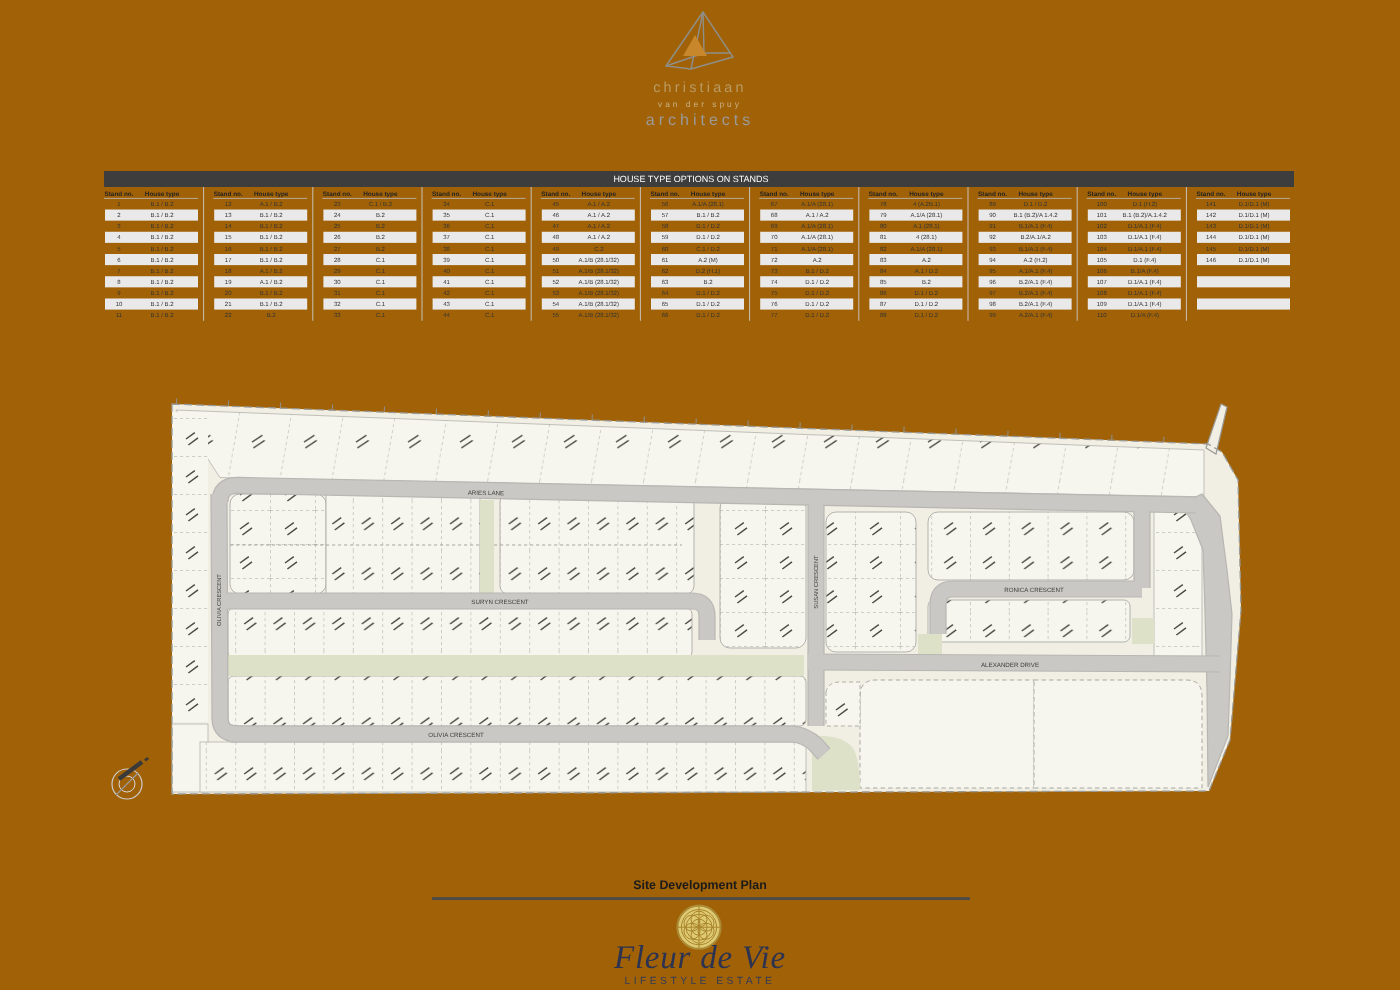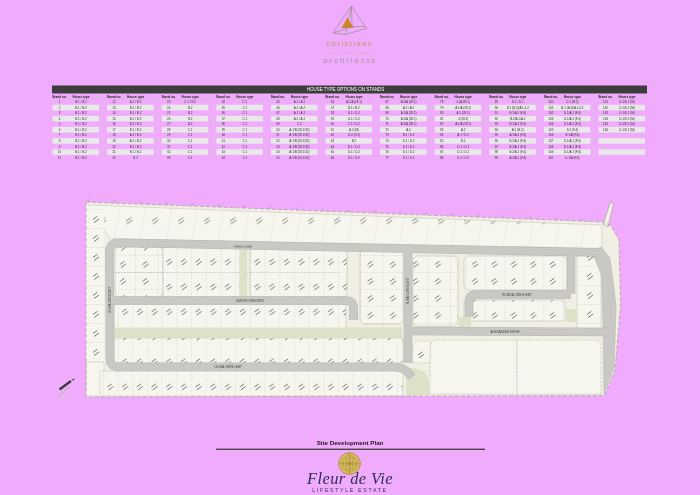--- a/index.html
+++ b/index.html
@@ -1,16 +1,16 @@
 <!DOCTYPE html>
 <html><head>
 <meta charset="utf-8">
 <style>
   html,body{margin:0;padding:0;background:#ffffff;}
-  #page{position:relative;width:700px;height:495px;background:#f0abfc;overflow:hidden;
+  #page{position:relative;width:700px;height:495px;background:#a16207;overflow:hidden;
         font-family:"Liberation Sans",sans-serif;}
   .abs{position:absolute;}
 </style>
 </head>
 <body>
 <div id="page">
 
 <svg class="abs" style="left:0;top:0" width="700" height="495" viewBox="0 0 700 495">
 
   <g stroke="#8f8f8a" stroke-width="0.7" fill="none">

